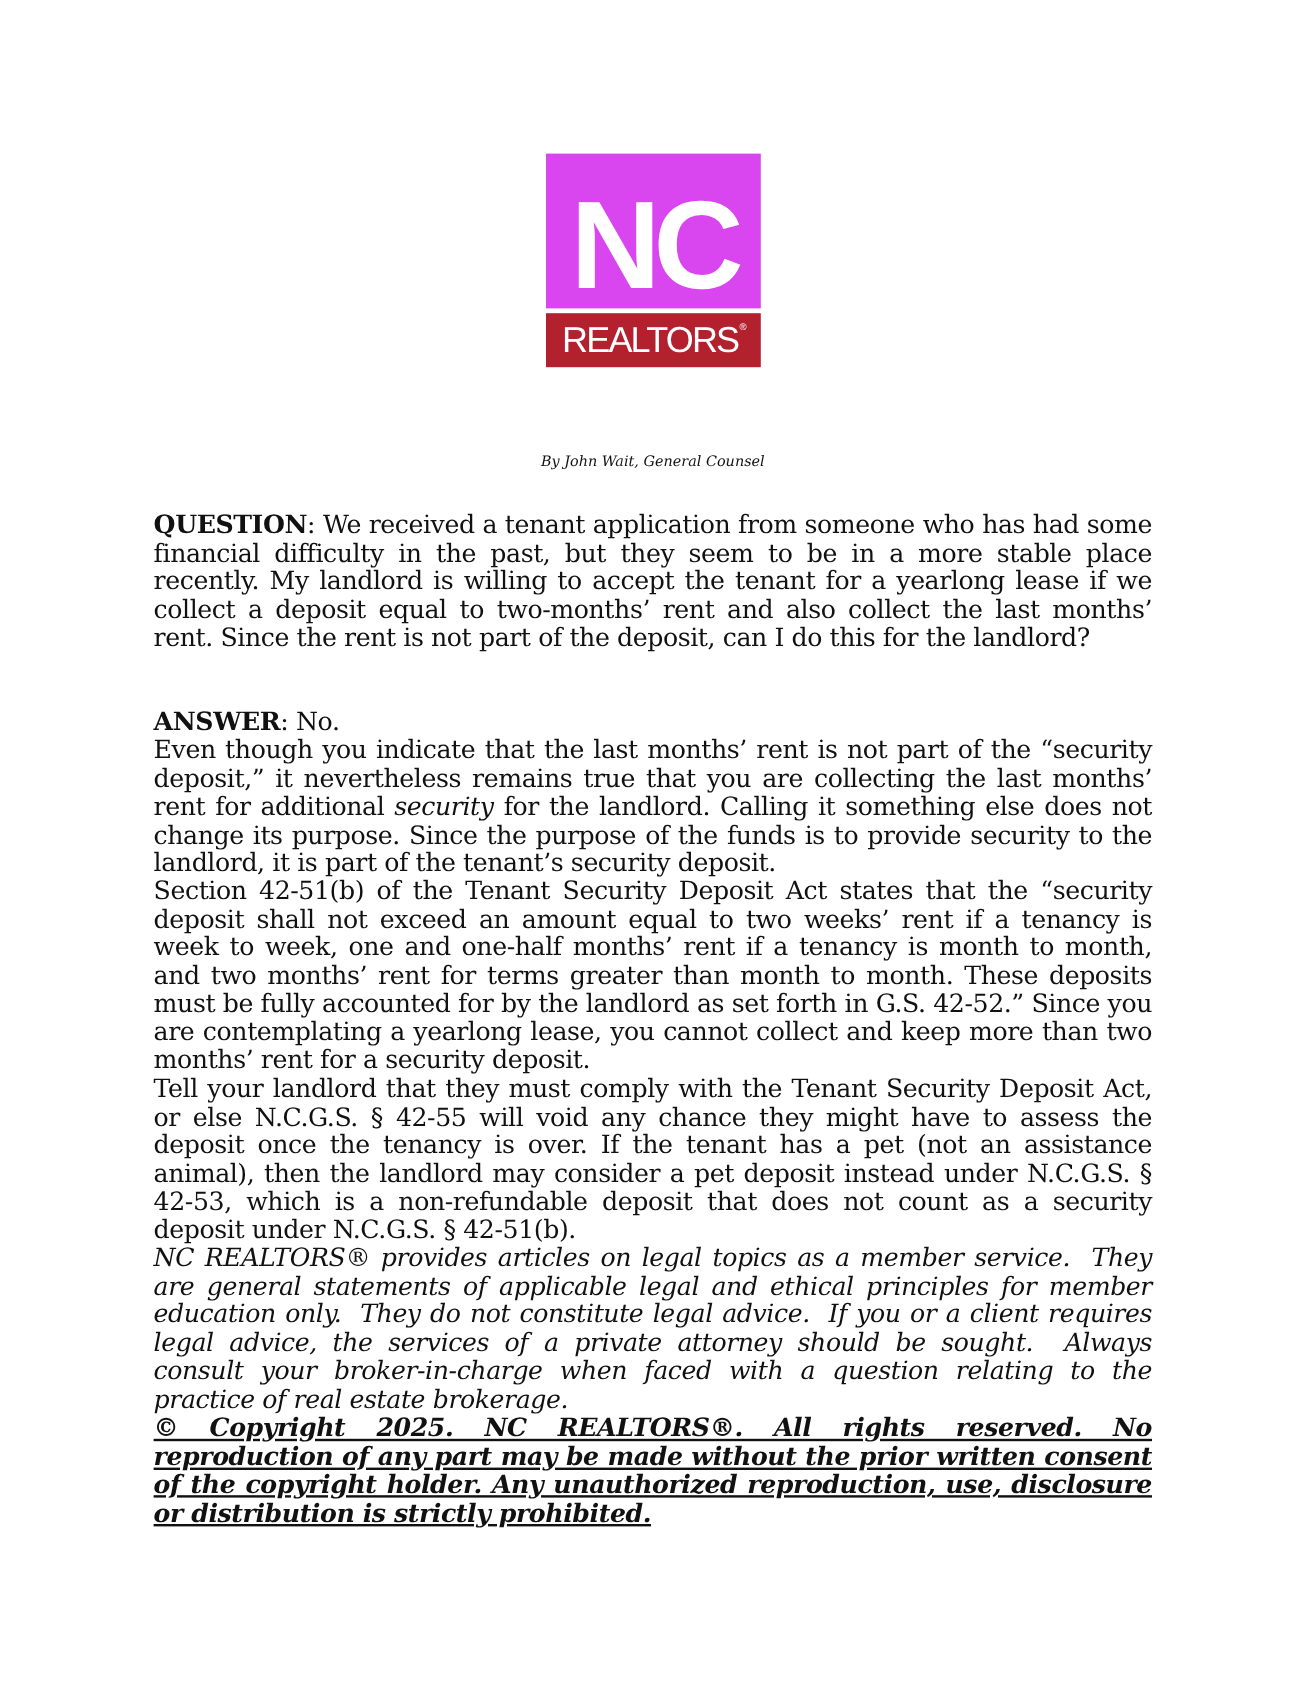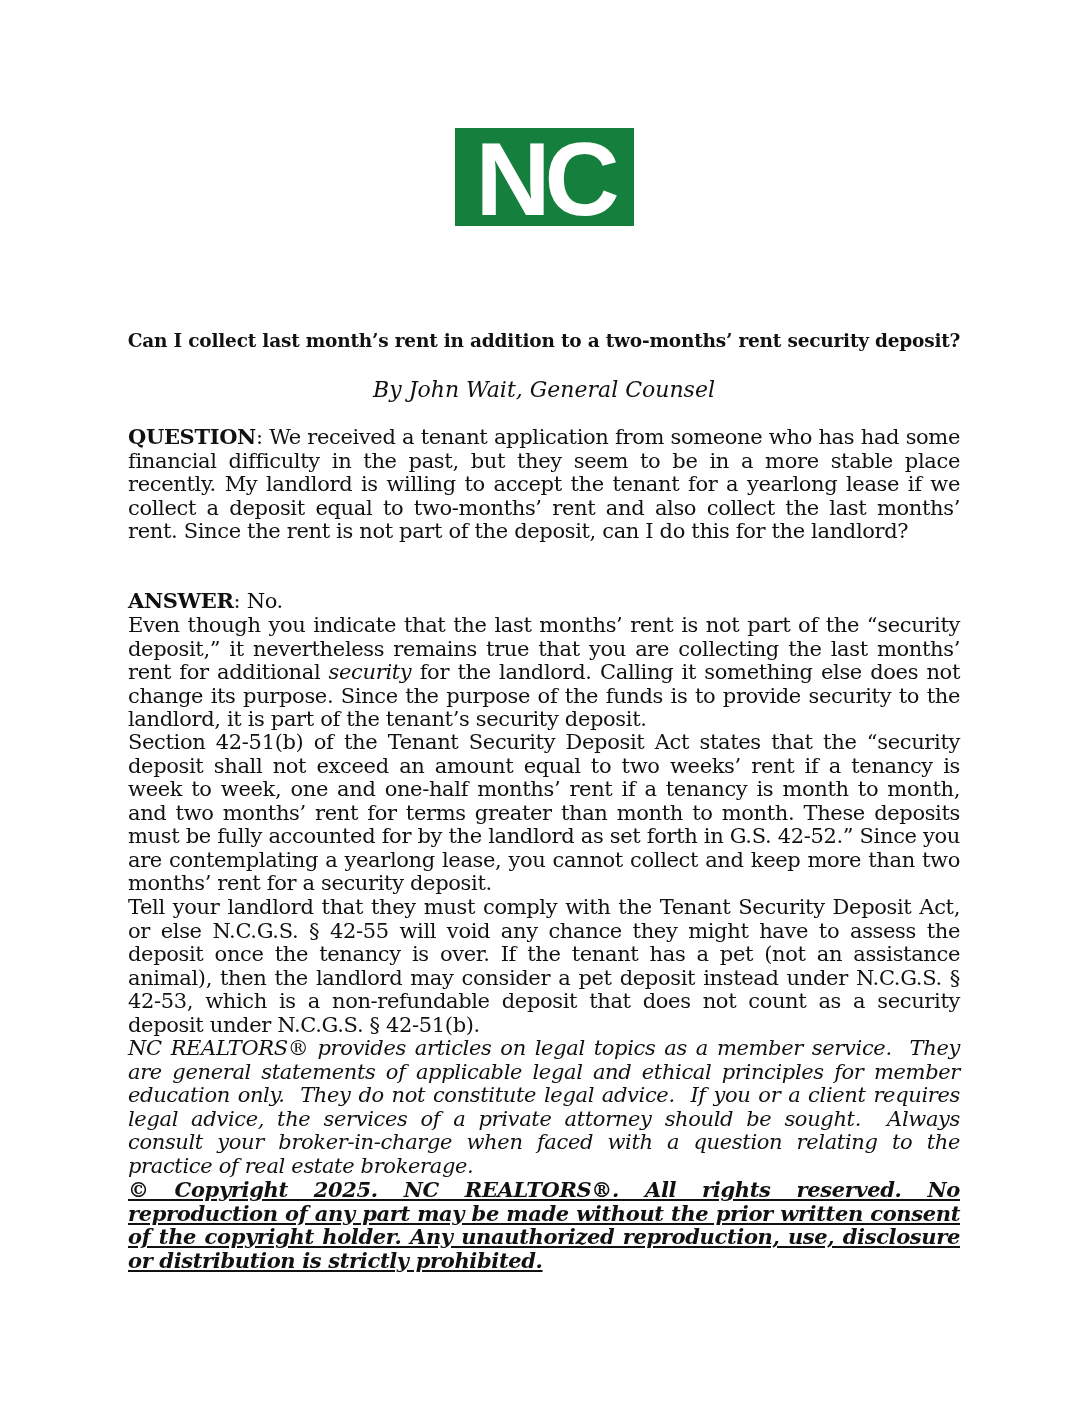--- a/index.html
+++ b/index.html
@@ -7,23 +7,23 @@
     .page {
       position: absolute; left: 0; top: 0; width: 1088px; height: 1408px;
       font-family: "DejaVu Serif", "Liberation Serif", serif;
       color: #111;
     }
     .logo {
       position: absolute; left: 455px; top: 128px; width: 179px; height: 178px;
       background: #ffffff;
     }
     .logo-top {
-      position: absolute; left: 0; top: 0; width: 179px; height: 98px;
-      background: #15803d;
-      display: flex; align-items: center; justify-content: center;
+      position: absolute; left: 0; top: 0; width: 179px; height: 129px;
+      background: #d946ef;
+      display: flex; align-items: flex-end; justify-content: center;
     }
     .logo-nc {
       font-family: "Liberation Sans", sans-serif;
       font-weight: bold; color: #ffffff;
       font-size: 104px; letter-spacing: -6px; line-height: 1;
       margin-top: 4px;
     }
     .logo-bottom {
       position: absolute; left: 0; top: 133px; width: 179px; height: 45px;
       background: #b3212f;
@@ -33,43 +33,45 @@
       font-family: "Liberation Sans", sans-serif;
       color: #ffffff; font-size: 30px; letter-spacing: -1.5px; line-height: 1;
     }
     .logo-realtors sup { font-size: 8px; vertical-align: top; margin-left: 1px; }
     .title {
       position: absolute; left: 100px; width: 888px; top: 330px;
       text-align: center; font-weight: bold; font-size: 18.5px; letter-spacing: -0.2px;
     }
     .byline {
       position: absolute; left: 100px; width: 888px; top: 377px;
-      text-align: center; font-style: italic; font-size: 22px;
+      text-align: center; font-style: italic; font-size: 12px;
     }
     .para {
       position: absolute; left: 128px; width: 832px;
       font-size: 21px; line-height: 23.5px; text-align: justify;
       letter-spacing: -0.35px;
     }
     .para b { font-weight: bold; }
     .disclaimer { font-style: italic; }
     .copyright { font-style: italic; font-weight: bold; text-decoration: underline; }
   </style>
 </head>
 <body>
 
 <div class="page">
 
   <div class="logo">
     <div class="logo-top">
       <span class="logo-nc">NC</span>
     </div>
+    <div class="logo-bottom">
+      <span class="logo-realtors"><span>REALTORS</span><sup>®</sup></span>
+    </div>
   </div>
 
-  <div class="title">Can I collect last month’s rent in addition to a two-months’ rent security deposit?</div>
 
   <div class="byline">By John Wait, General Counsel</div>
 
   <div class="para" style="top:425px;"><b>QUESTION</b><span>: We received a tenant application from someone who has had some financial difficulty in the past, but they seem to be in a more stable place recently. My landlord is willing to accept the tenant for a yearlong lease if we collect a deposit equal to two-months’ rent and also collect the last months’ rent. Since the rent is not part of the deposit, can I do this for the landlord?</span></div>
 
   <div class="para" style="top:589px;"><b>ANSWER</b><span>: No.</span></div>
 
   <div class="para" style="top:614px;"><span>Even though you indicate that the last months’ rent is not part of the “security deposit,” it nevertheless remains true that you are collecting the last months’ rent for additional </span><i>security</i><span> for the landlord. Calling it something else does not change its purpose. Since the purpose of the funds is to provide security to the landlord, it is part of the tenant’s security deposit.</span></div>
 
   <div class="para" style="top:731px;">Section 42-51(b) of the Tenant Security Deposit Act states that the “security deposit shall not exceed an amount equal to two weeks’ rent if a tenancy is week to week, one and one-half months’ rent if a tenancy is month to month, and two months’ rent for terms greater than month to month. These deposits must be fully accounted for by the landlord as set forth in G.S. 42-52.” Since you are contemplating a yearlong lease, you cannot collect and keep more than two months’ rent for a security deposit.</div>

